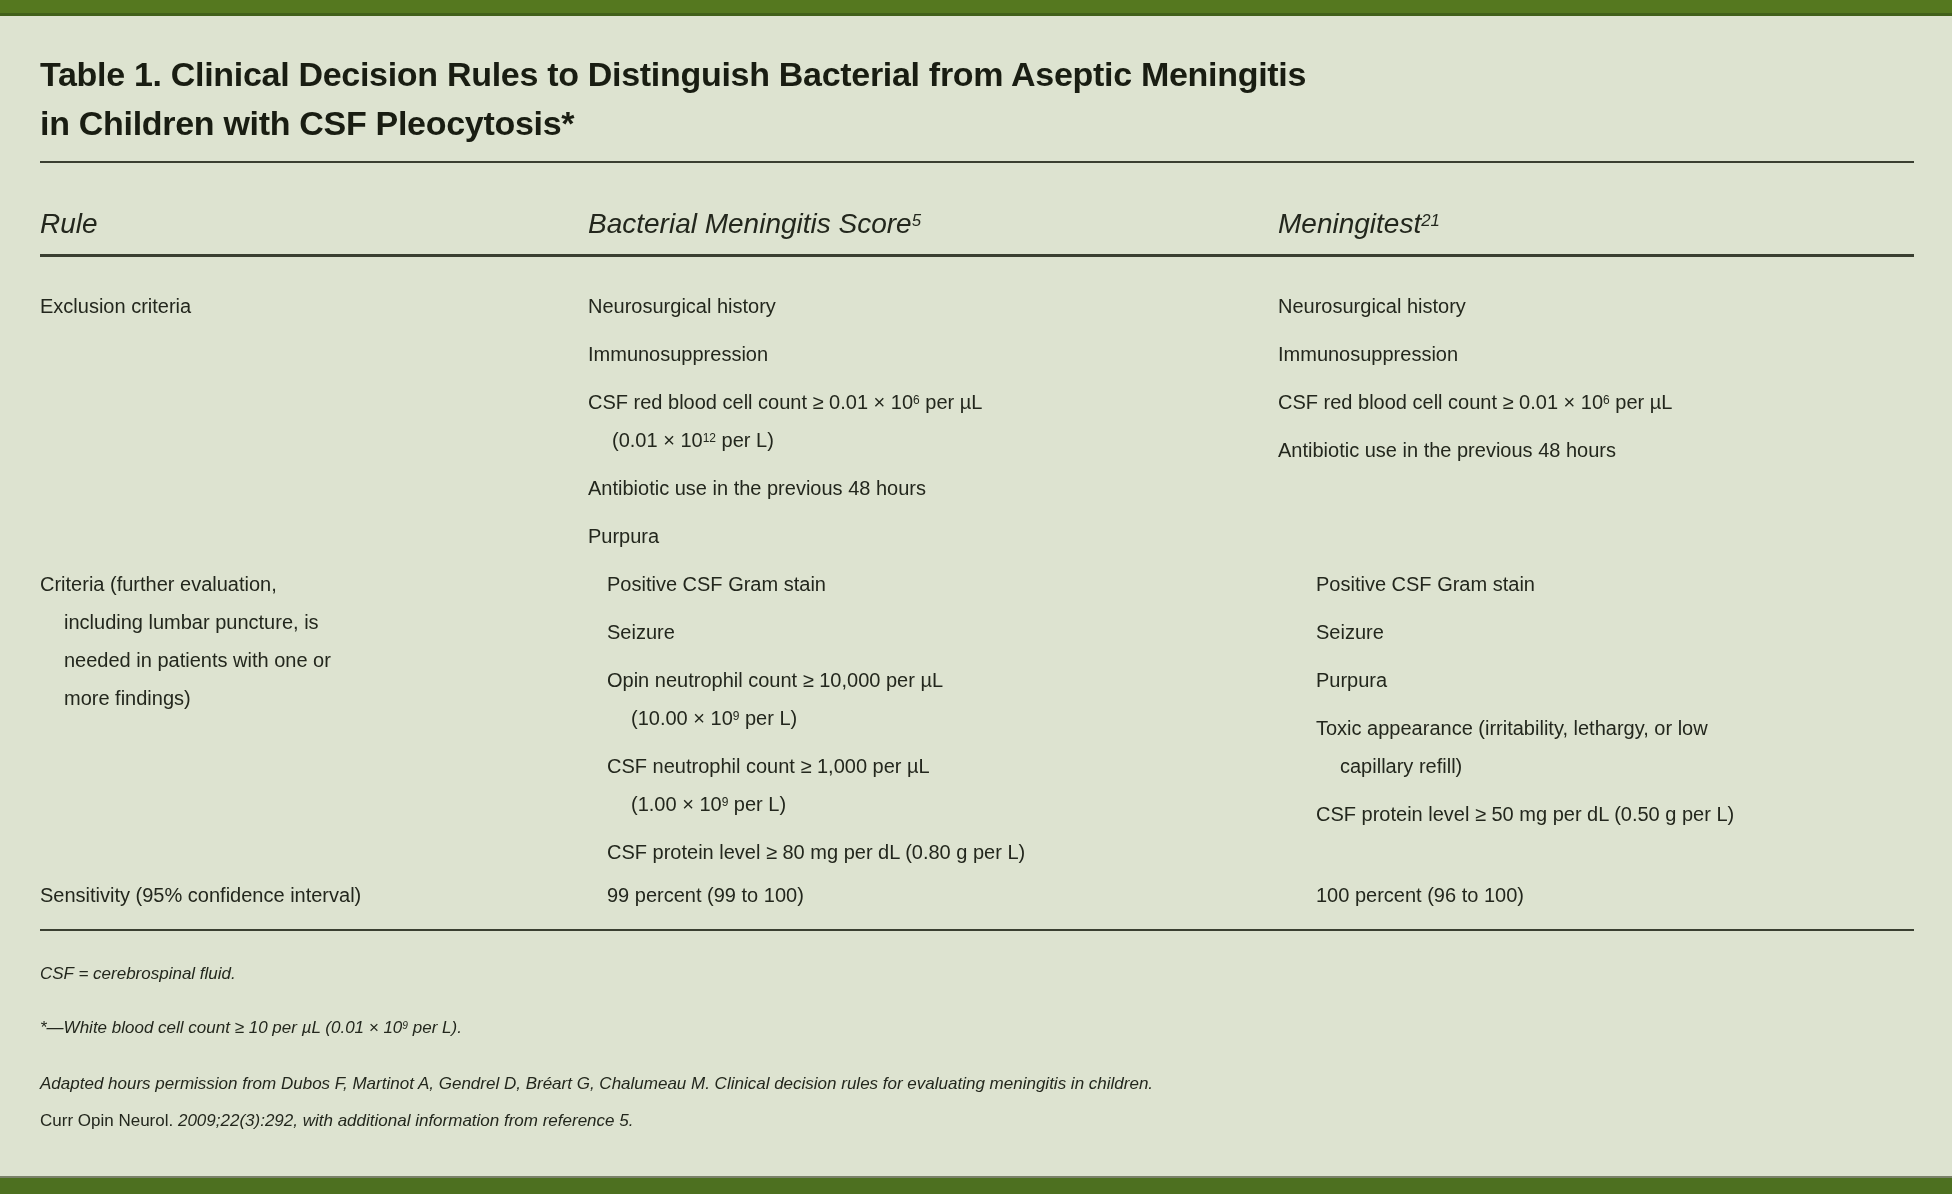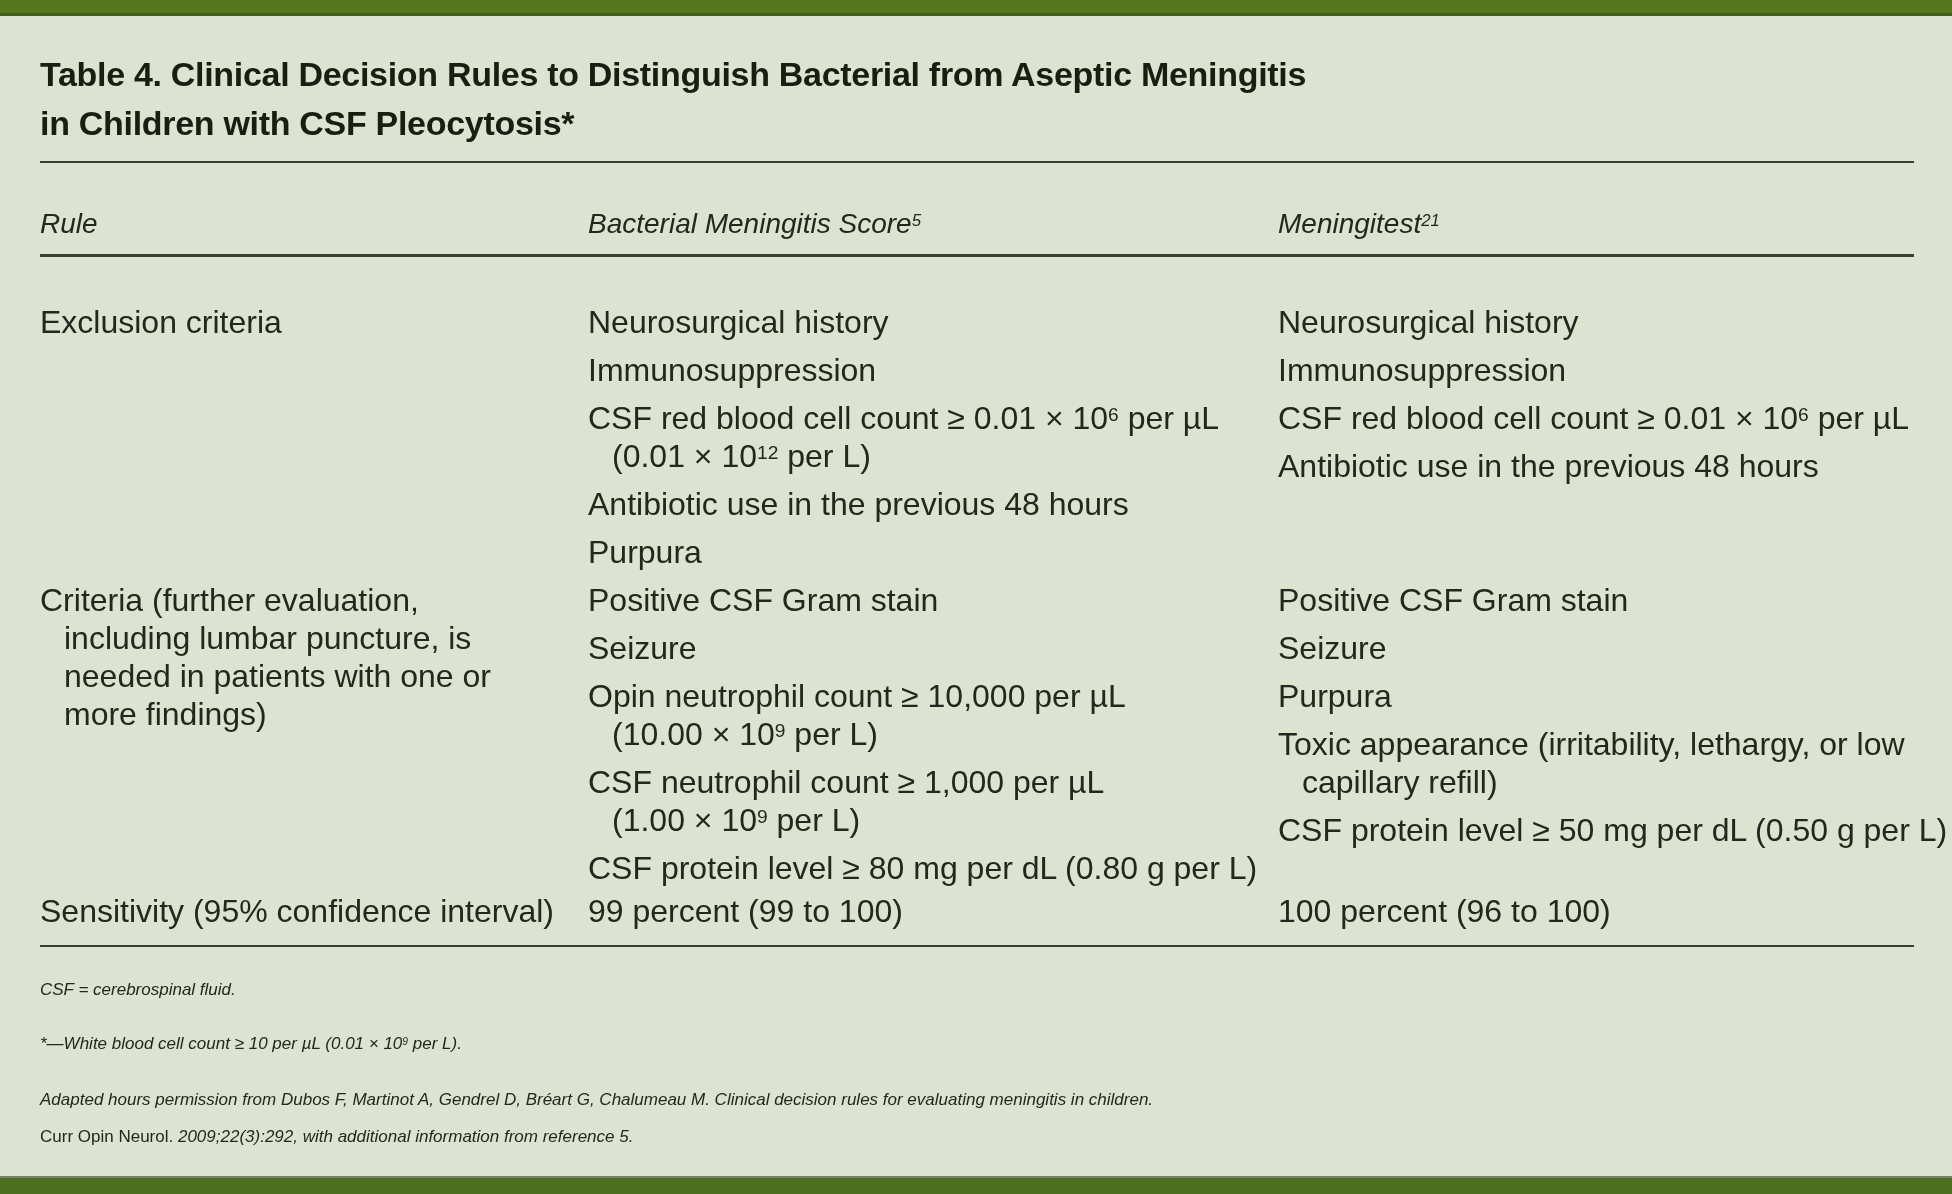--- a/index.html
+++ b/index.html
@@ -34,22 +34,22 @@
   .hr-title { margin-top: 13px; }
   .grid3 { display: grid; grid-template-columns: 548px 690px 636px; }
   .thead {
     padding-top: 44px;
     padding-bottom: 13px;
     font-style: italic;
     font-size: 28px;
     line-height: 34px;
   }
   .hr-head { height: 3px; }
-  .tbody { padding-top: 46px; padding-bottom: 15px; font-size: 32px; }
-  .trow + .trow { margin-top: 10px; }
+  .tbody { padding-top: 30px; padding-bottom: 15px; font-size: 20px; }
+  .trow + .trow { margin-top: 10px; gap: 19px; }
   .trow.sens { margin-top: 5px; }
   .item + .item { margin-top: 10px; }
   .line { line-height: 38px; white-space: nowrap; }
   .cont { padding-left: 24px; }
   .sup {
     font-size: 60%;
     line-height: 0;
     position: relative;
     top: -0.42em;
     vertical-align: baseline;
@@ -63,21 +63,21 @@
 </style>
 </head>
 <body>
 
 <div class="page">
   <div class="bar-top"></div>
 
   <div class="content">
 
     <div class="title">
-      <div class="tline">Table 4. Clinical Decision Rules to Distinguish Bacterial from Aseptic Meningitis</div>
+      <div class="tline">Table 1. Clinical Decision Rules to Distinguish Bacterial from Aseptic Meningitis</div>
       <div class="tline">in Children with CSF Pleocytosis*</div>
     </div>
 
     <div class="hr hr-title"></div>
 
     <div class="grid3 thead">
       <div class="cell">Rule</div>
       <div class="cell"><span>Bacterial Meningitis Score</span><sup class="sup">5</sup></div>
       <div class="cell"><span>Meningitest</span><sup class="sup">21</sup></div>
     </div>

